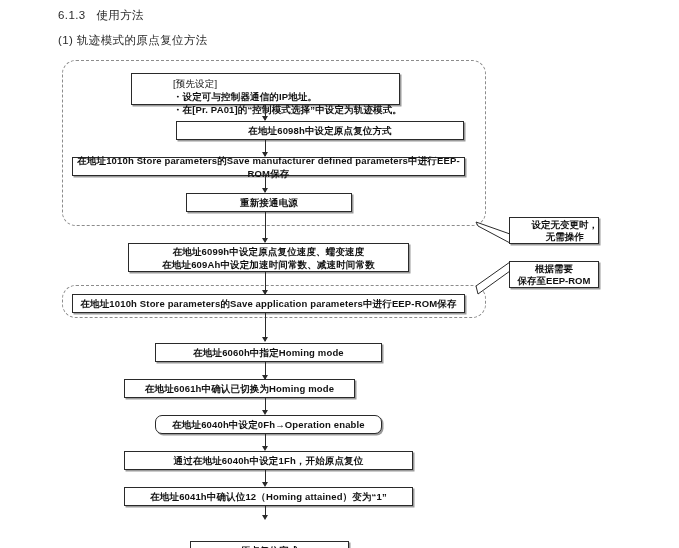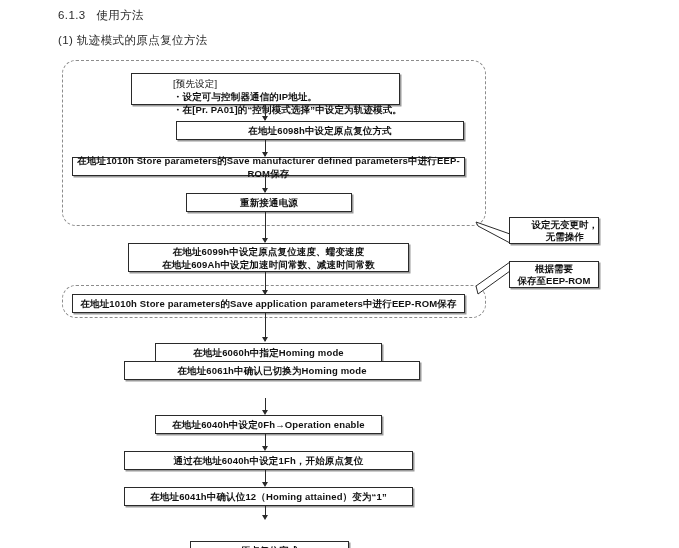--- a/index.html
+++ b/index.html
@@ -200,28 +200,28 @@
   <div class="vline" style="left:265px; top:313px; height:28px;"></div>
   <div class="arrowhead" style="left:261.5px; top:337px;"></div>
 
   <div class="box" style="left:155px; top:343px; width:227px; height:19px;">
     <span>在地址6060h中指定Homing mode</span>
   </div>
 
   <div class="vline" style="left:265px; top:362px; height:17px;"></div>
   <div class="arrowhead" style="left:261.5px; top:375px;"></div>
 
-  <div class="box" style="left:124px; top:361px; width:296px; height:19px;">
+  <div class="box" style="left:124px; top:379px; width:231px; height:19px;">
     <span>在地址6061h中确认已切换为Homing mode</span>
   </div>
 
   <div class="vline" style="left:265px; top:398px; height:15px;"></div>
   <div class="arrowhead" style="left:261.5px; top:410px;"></div>
 
-  <div class="box" style="left:155px; top:415px; width:227px; height:19px;">
+  <div class="box" style="left:155px; top:415px; width:227px; height:19px;border-radius:7px;">
     <span>在地址6040h中设定0Fh→Operation enable</span>
   </div>
 
   <div class="vline" style="left:265px; top:434px; height:15px;"></div>
   <div class="arrowhead" style="left:261.5px; top:446px;"></div>
 
   <div class="box" style="left:124px; top:451px; width:289px; height:19px;">
     <span>通过在地址6040h中设定1Fh，开始原点复位</span>
   </div>
 

